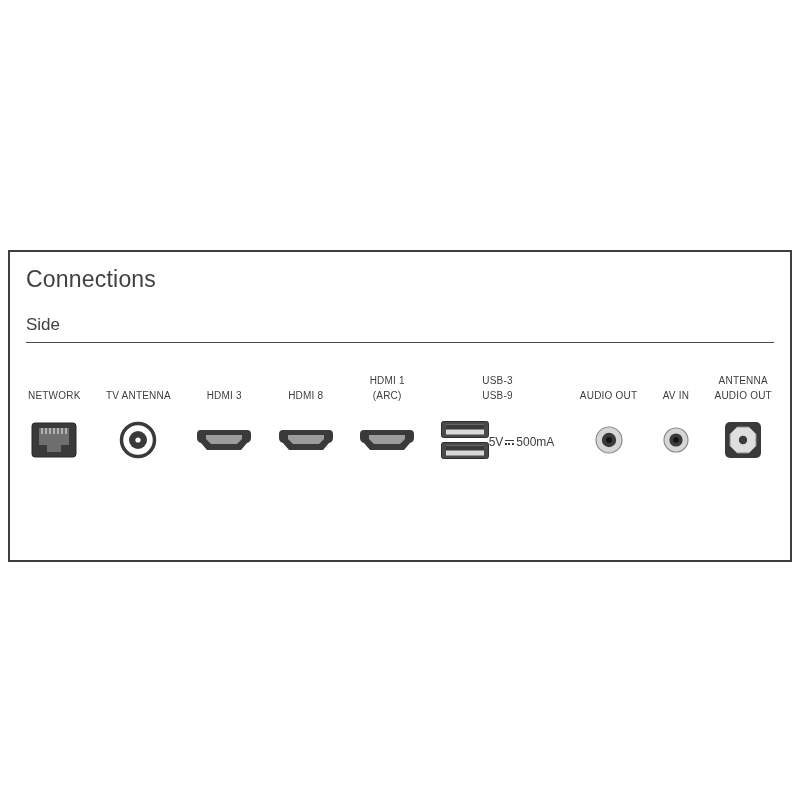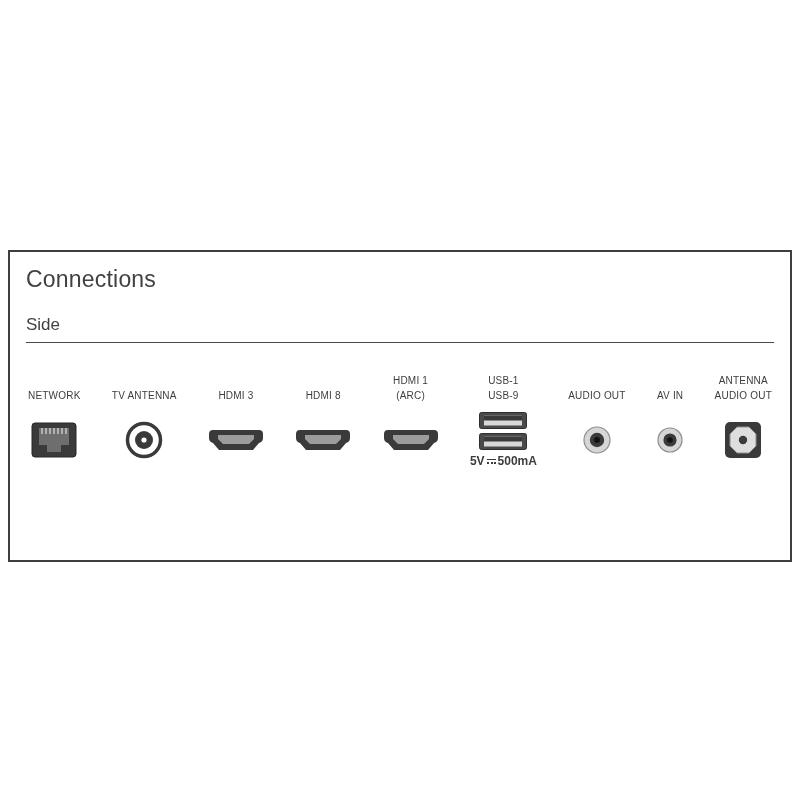--- a/index.html
+++ b/index.html
@@ -67,24 +67,23 @@
     font-weight: 400;
     color: #3d3d3d;
     letter-spacing: 0.2px;
     white-space: nowrap;
     text-align: center;
   }
   .connector-icon-area {
     height: 62px;
     margin-top: 6px;
     display: flex;
-    flex-direction: column;
+    flex-direction: row;
     align-items: center;
     justify-content: center;
-    font-weight: bold;
   }
   .usb-stack {
     display: flex;
     flex-direction: column;
     gap: 4px;
   }
   .power-label {
     margin-top: 4px;
     display: flex;
     align-items: center;
@@ -188,21 +187,21 @@
         <div class="connector-icon-area">
           <svg width="56" height="22" viewBox="0 0 56 22">
             <path d="M5 1 L51 1 Q55 1 55 5 L55 9 Q55 13 51 14 L45 21 L11 21 L5 14 Q1 13 1 9 L1 5 Q1 1 5 1 Z" fill="#3a3a3a"></path>
             <path d="M10 6 L46 6 L46 10 L41 15 L15 15 L10 10 Z" fill="#9c9c9c"></path>
           </svg>
         </div>
       </div>
 
       <div class="connector">
         <div class="connector-label">
-          <span>USB-1</span>
+          <span>USB-3</span>
           <span>USB-9</span>
         </div>
         <div class="connector-icon-area">
           <div class="usb-stack">
             <svg width="48" height="17" viewBox="0 0 48 17">
               <rect x="0.5" y="0.5" width="47" height="16" rx="2" fill="#4a4a4a" stroke="#2e2e2e"></rect>
               <rect x="5" y="3.5" width="38" height="10" fill="#d9d9d9"></rect>
               <rect x="5" y="3.5" width="38" height="5" fill="#3a3a3a"></rect>
             </svg>
             <svg width="48" height="17" viewBox="0 0 48 17">

